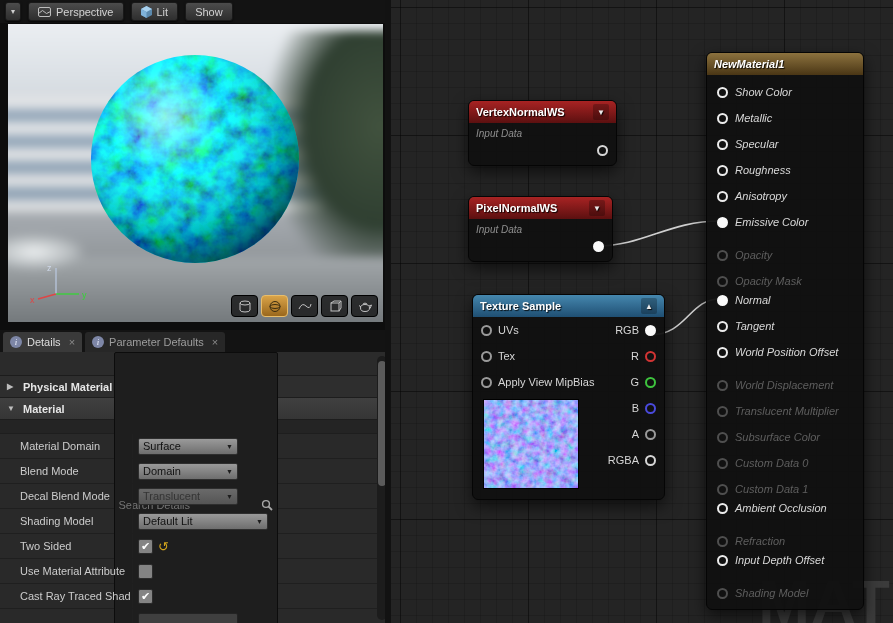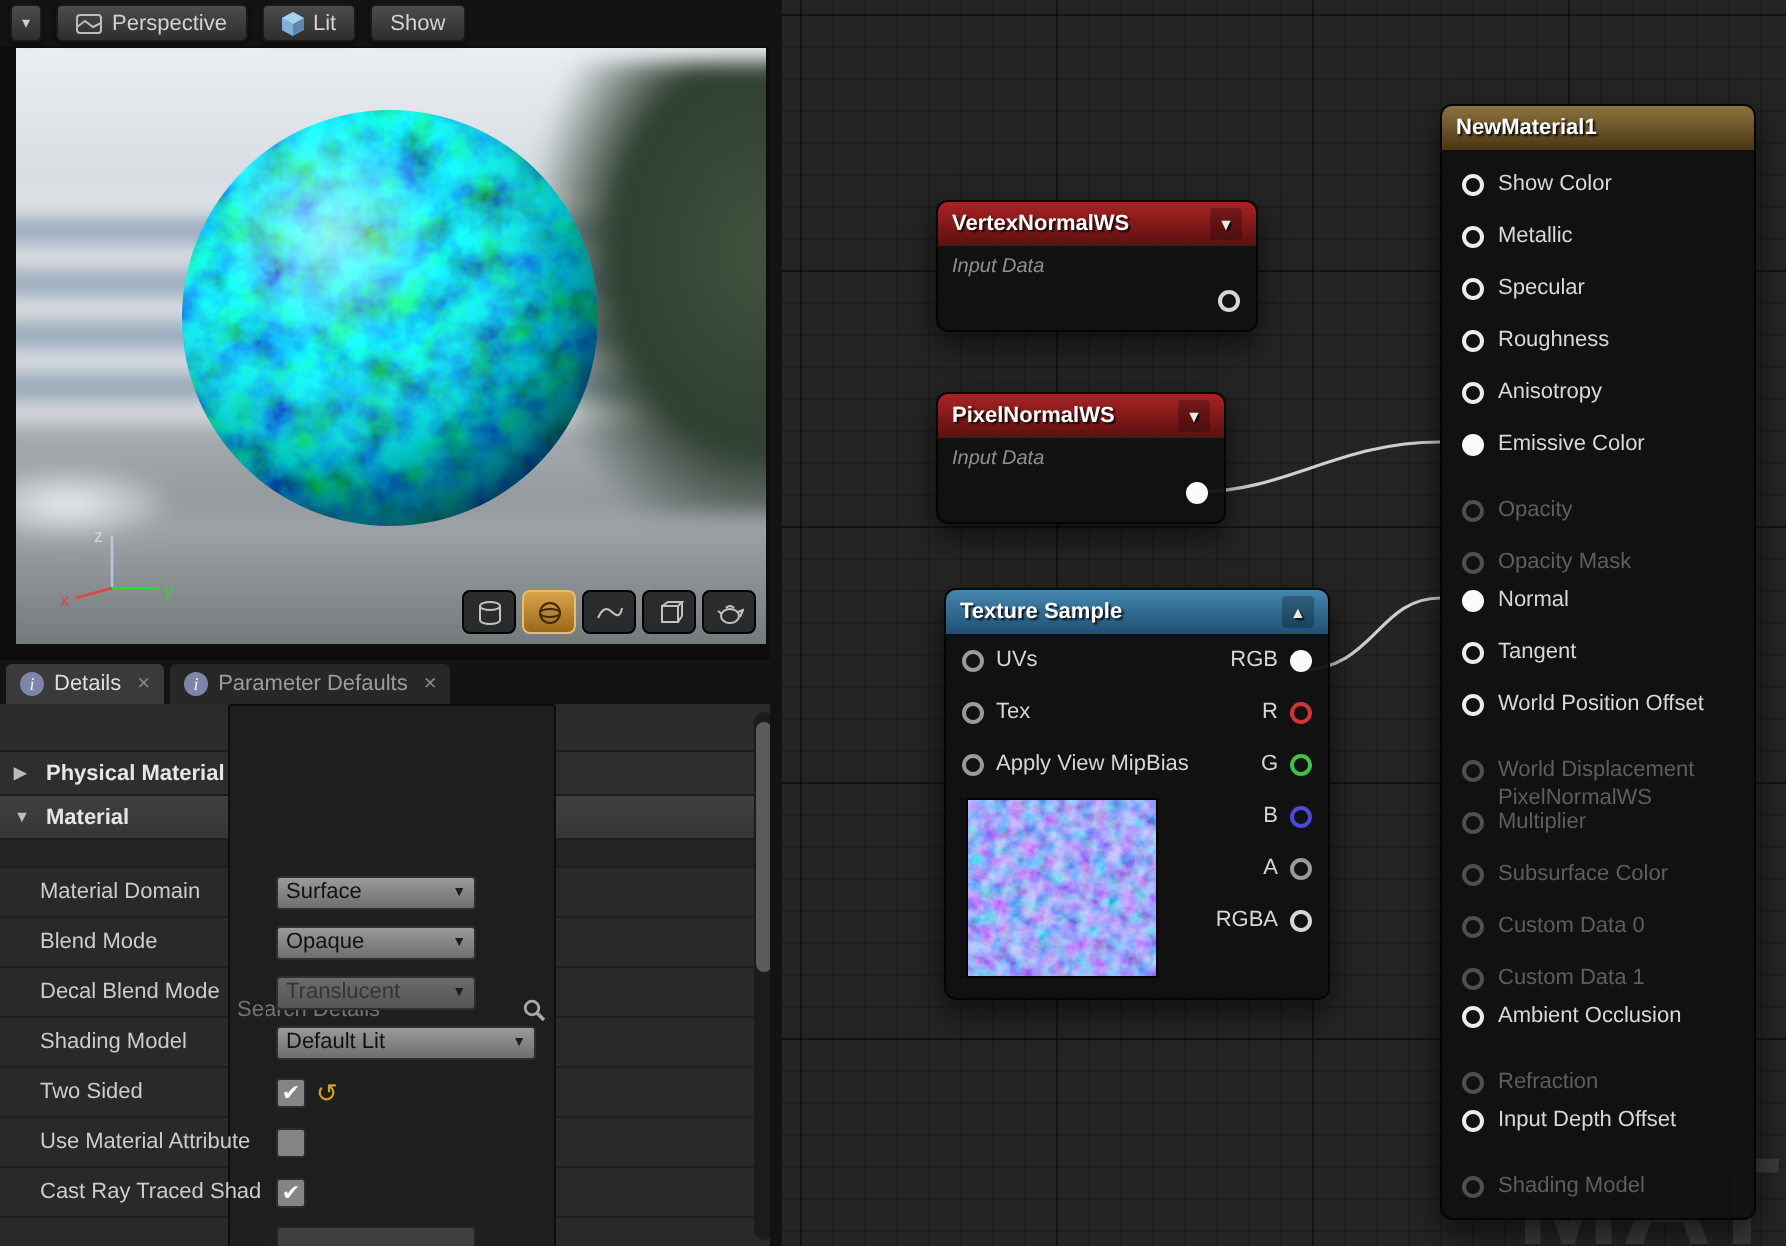--- a/index.html
+++ b/index.html
@@ -78,24 +78,24 @@
   .head-mat { background:linear-gradient(#8c723e,#4a3615); }
   .head-btn { margin-left:auto; width:16px; height:16px; display:flex; align-items:center; justify-content:center; font-size:8px; color:#e9e9e9; background:rgba(0,0,0,.25); border-radius:2px; cursor:default; }
   .subtitle { font-style:italic; color:#8f8f8f; font-size:10px; padding:5px 7px; }
   .pin { width:11px; height:11px; border-radius:50%; border:2px solid #ececec; flex:0 0 auto; cursor:default; }
   .pin.filled { background:#fafafa; border-color:#fafafa; }
   .pin.dis { border-color:#4f4f4f; }
   .pin.red { border-color:#d23434; } .pin.green { border-color:#3ec43e; }
   .pin.blue { border-color:#4a4adc; } .pin.grey { border-color:#9a9a9a; }
   .pin.lt { border-color:#d6d6d6; }
 
-  #node-vertexnormal { left:77px; top:100px; width:161px; height:66px; }
+  #node-vertexnormal { left:77px; top:100px; width:149px; height:66px; }
   #node-pixelnormal  { left:77px; top:196px; width:145px; height:66px; }
   #node-texturesample{ left:81px; top:294px; width:193px; height:206px; }
-  #node-material     { left:329px; top:52px; width:158px; height:558px; }
+  #node-material     { left:315px; top:52px; width:158px; height:558px;font-style:italic; }
   .out-pin { position:absolute; right:8px; bottom:9px; }
 
   .ts-inputs { position:absolute; left:8px; top:22px; }
   .ts-in-row { height:26px; display:flex; align-items:center; gap:6px; color:#d6d6d6; font-size:11px; }
   .ts-outputs { position:absolute; right:8px; top:22px; display:flex; flex-direction:column; align-items:flex-end; }
   .ts-out-row { height:26px; display:flex; align-items:center; gap:6px; color:#d6d6d6; font-size:11px; }
   .ts-thumb { position:absolute; left:10px; top:104px; width:96px; height:90px; border:1px solid #000; }
 
   .mat-pins { padding:4px 0; }
   .mat-pin-row { height:26px; display:flex; align-items:center; gap:7px; padding:0 10px; font-size:11px; color:#d8d8d8; }
@@ -253,21 +253,21 @@
       <span class="dropdown">
         <span>Surface</span>
         <span class="dd-arrow">▼</span>
       </span>
     </div>
   </div>
   <div class="prop-row">
     <div class="prop-label">Blend Mode</div>
     <div class="prop-value">
       <span class="dropdown">
-        <span>Opaque</span>
+        <span>Domain</span>
         <span class="dd-arrow">▼</span>
       </span>
     </div>
   </div>
   <div class="prop-row">
     <div class="prop-label">Decal Blend Mode</div>
     <div class="prop-value">
       <span class="dropdown disabled">
         <span>Translucent</span>
         <span class="dd-arrow">▼</span>
@@ -450,21 +450,21 @@
       <div class="mat-pin-row">
           <span class="pin"></span>
           <span>World Position Offset</span>
         </div>
       <div class="mat-pin-row disabled">
           <span class="pin dis"></span>
           <span>World Displacement</span>
         </div>
       <div class="mat-pin-row disabled">
           <span class="pin dis"></span>
-          <span>PixelNormalWS Multiplier</span>
+          <span>Translucent Multiplier</span>
         </div>
       <div class="mat-pin-row disabled">
           <span class="pin dis"></span>
           <span>Subsurface Color</span>
         </div>
       <div class="mat-pin-row disabled">
           <span class="pin dis"></span>
           <span>Custom Data 0</span>
         </div>
       <div class="mat-pin-row disabled">

